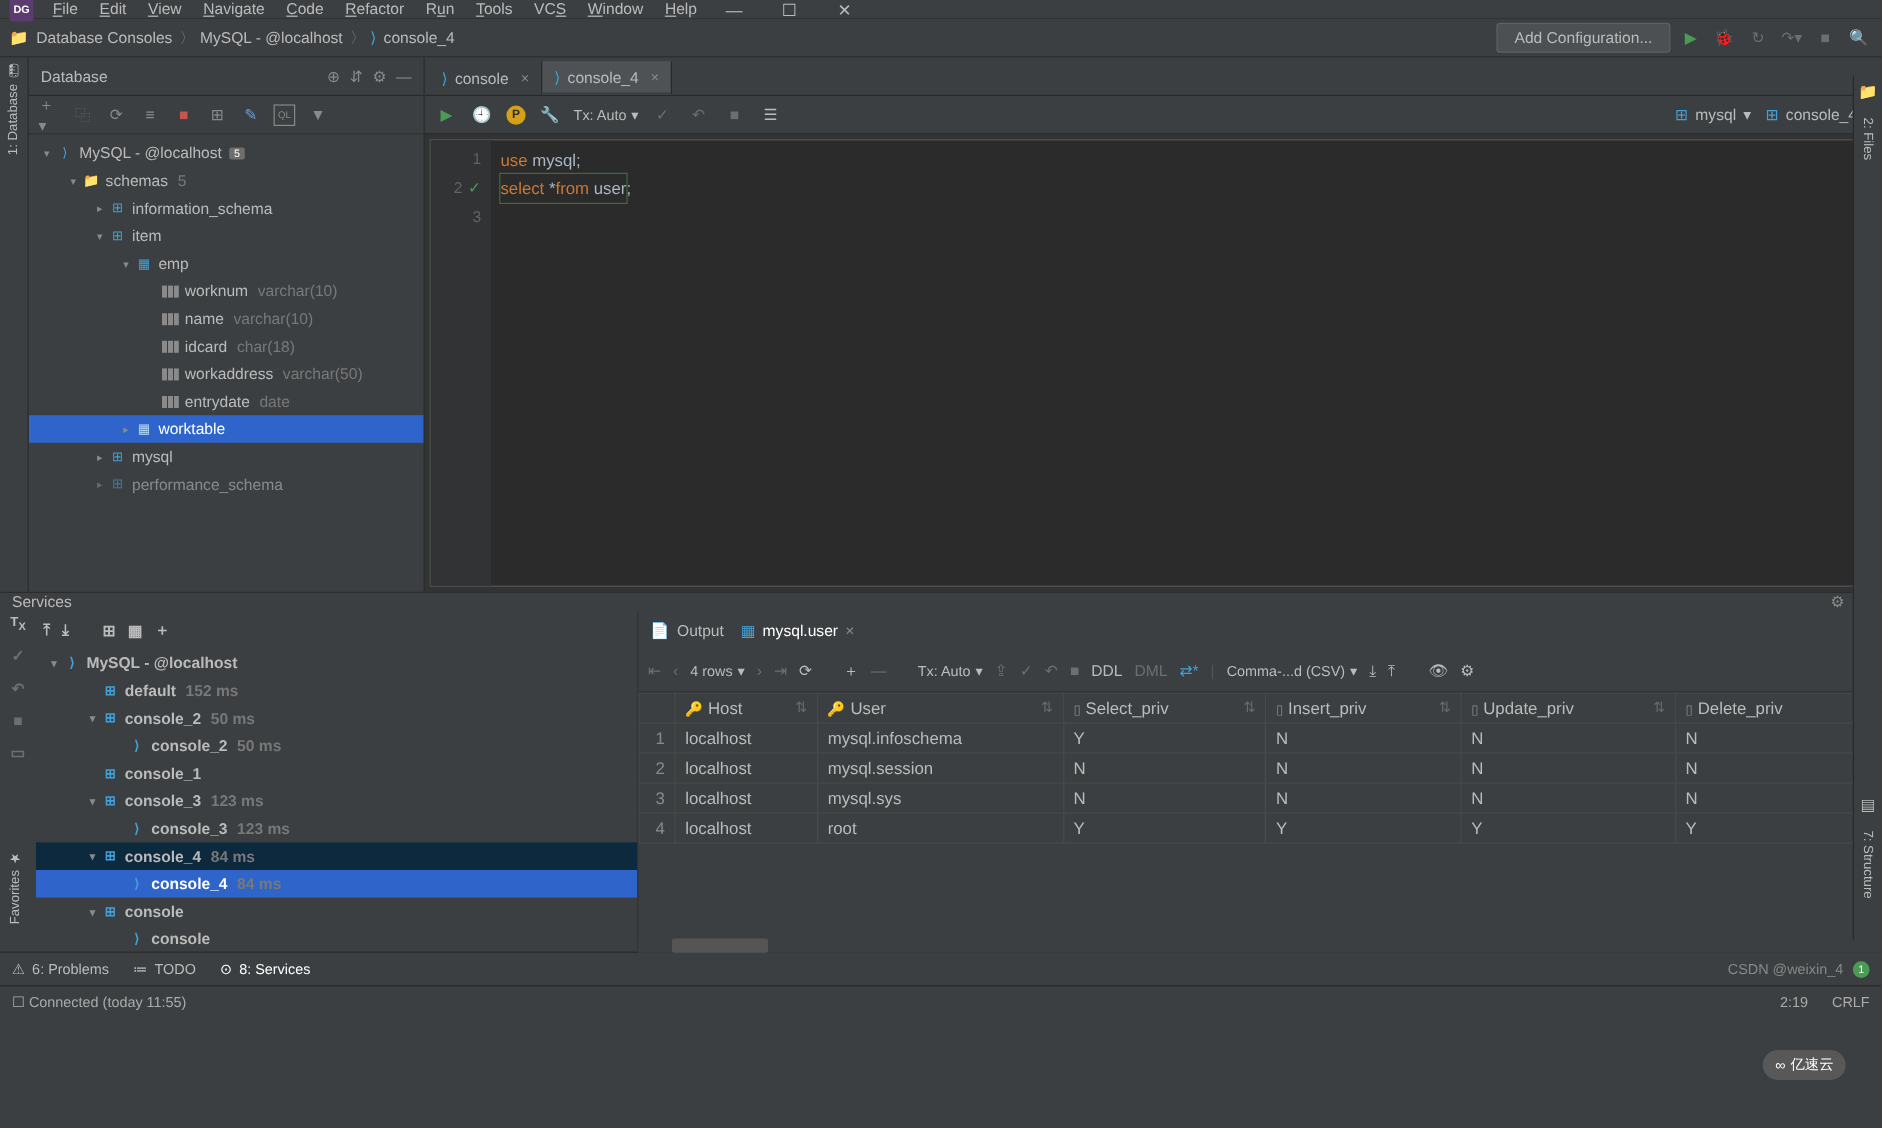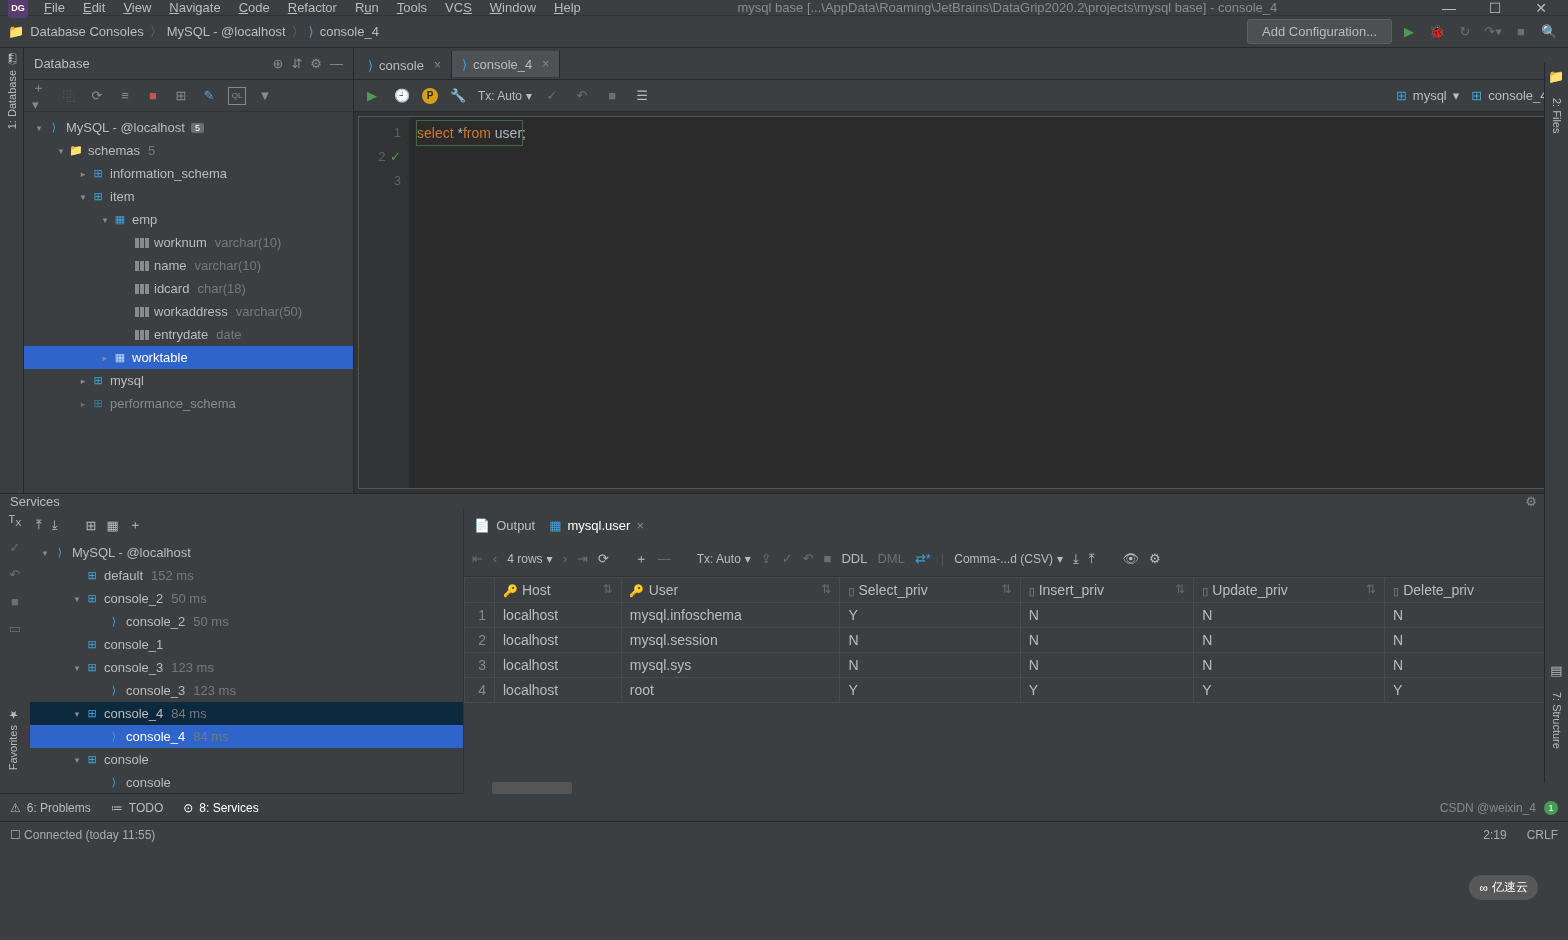--- a/index.html
+++ b/index.html
@@ -47,21 +47,21 @@
 .editor { flex:1; display:flex; background:#2b2b2b; position:relative; margin:4px; border:1px solid #555; }
 .gutter { width:50px; background:#313335; text-align:right; padding:4px 8px 0 0; color:#606366; font-family:Consolas,monospace; font-size:13px; line-height:24px; }
 .code { flex:1; padding:4px 8px; font-family:Consolas,monospace; font-size:14px; line-height:24px; position:relative; }
 .kw { color:#cc7832; }
 .ident { color:#a9b7c6; }
 .code-line2 { display:inline-block; outline:1px solid #3d6b3d; }
 .ed-check { position:absolute; right:8px; top:6px; color:#499c54; }
 .services { height:300px; border-top:1px solid #282828; display:flex; flex-direction:column; }
 .svc-header { height:32px; display:flex; align-items:center; padding:0 10px; }
 .svc-body { flex:1; display:flex; }
-.svc-left { width:464px; border-right:1px solid #323232; display:flex; }
+.svc-left { width:532px; border-right:1px solid #323232; display:flex;font-weight:bold; }
 .svc-stripe { width:30px; display:flex; flex-direction:column; align-items:center; gap:12px; padding-top:4px; }
 .svc-tree-wrap { flex:1; display:flex; flex-direction:column; }
 .svc-ltoolbar { height:32px; display:flex; align-items:center; gap:10px; padding:0 6px; }
 .svc-tree { flex:1; overflow-y:auto; }
 .svc-right { flex:1; display:flex; flex-direction:column; }
 .svc-tabs { height:32px; display:flex; align-items:center; padding:0 10px; gap:14px; }
 .svc-tab { display:flex; align-items:center; gap:6px; color:#bbb; }
 .svc-tab.active { color:#fff; }
 .res-toolbar { height:36px; display:flex; align-items:center; gap:10px; padding:0 8px; border-bottom:1px solid #323232; }
 .res-grid { flex:1; overflow:auto; }
@@ -97,21 +97,20 @@
     <span class="menu-item"><u>V</u>iew</span>
     <span class="menu-item"><u>N</u>avigate</span>
     <span class="menu-item"><u>C</u>ode</span>
     <span class="menu-item"><u>R</u>efactor</span>
     <span class="menu-item">R<u>u</u>n</span>
     <span class="menu-item"><u>T</u>ools</span>
     <span class="menu-item">VC<u>S</u></span>
     <span class="menu-item"><u>W</u>indow</span>
     <span class="menu-item"><u>H</u>elp</span>
   </div>
-  <div class="title-center">mysql base [...\AppData\Roaming\JetBrains\DataGrip2020.2\projects\mysql base] - console_4</div>
   <div class="win-controls">
     <div class="win-btn">—</div>
     <div class="win-btn">☐</div>
     <div class="win-btn">✕</div>
   </div>
 </div>
 
 <div class="navbar">
   <div class="crumb">
     <span>📁</span>
@@ -284,20 +283,21 @@
         </div>
       </div>
     </div>
     <div class="editor">
       <div class="gutter">
         <div>1</div>
         <div>2 <span class="gutter-chk">✓</span></div>
         <div>3</div>
       </div>
       <div class="code">
+        <div><span class="kw">use </span><span class="ident">mysql</span><span class="ident">;</span></div>
         <div><span class="code-line2"><span class="kw">select </span><span class="ident">*</span><span class="kw">from </span><span class="ident">user</span></span><span class="ident">;</span></div>
       </div>
       <div class="ed-check">✓</div>
     </div>
   </div>
 </div>
 
 <div class="services">
   <div class="svc-header">
     <span>Services</span>

